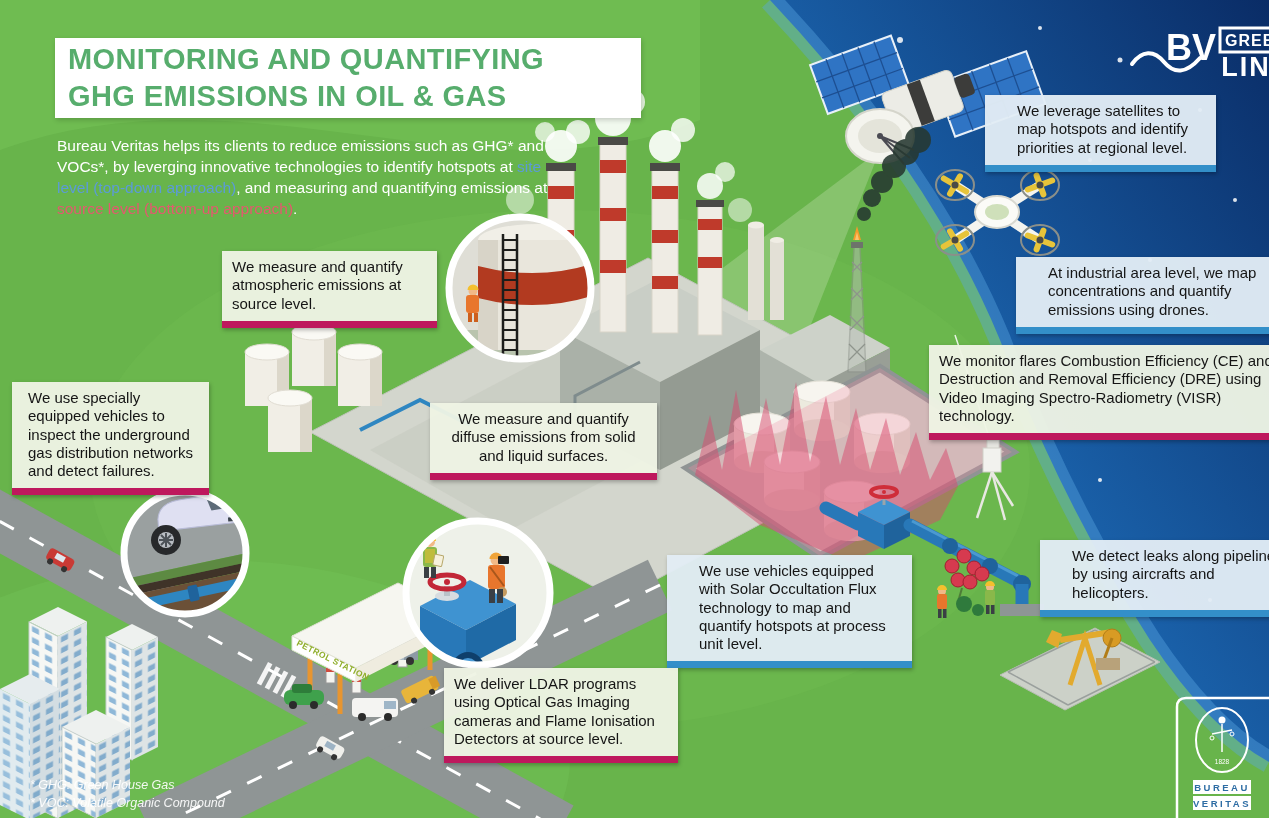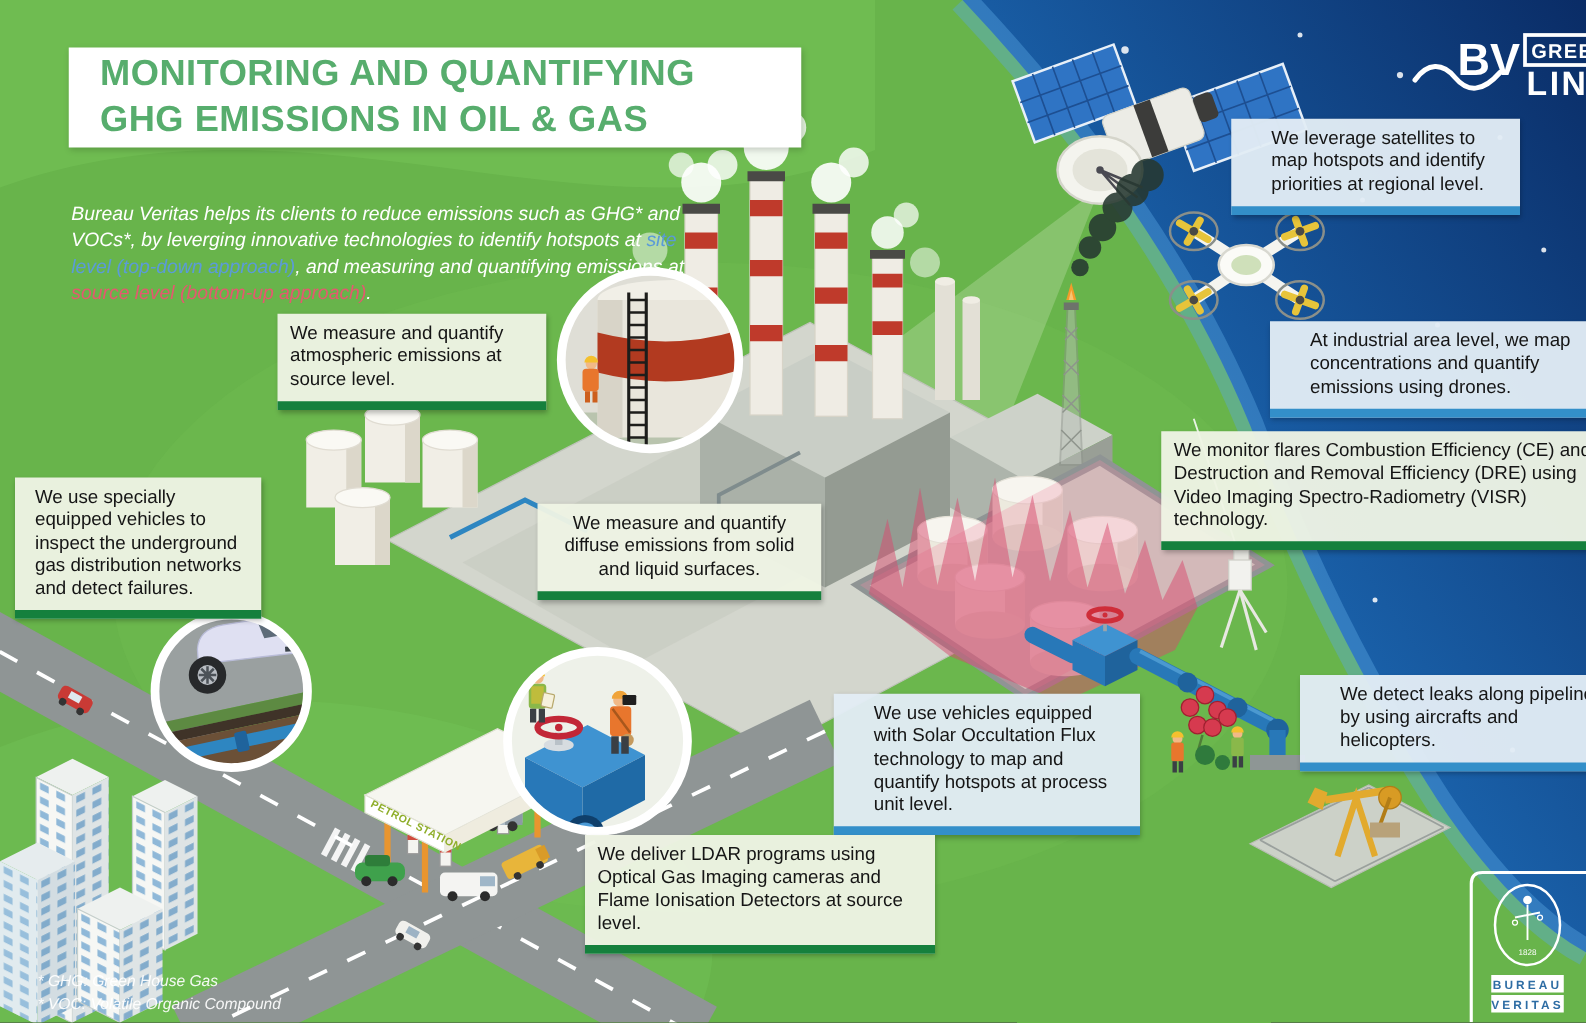--- a/index.html
+++ b/index.html
@@ -1,29 +1,29 @@
 <!DOCTYPE html>
 <html><head>
 <meta charset="utf-8">
 <style>
   html,body{margin:0;padding:0;background:#444;}
   #page{position:relative;width:1269px;height:818px;overflow:hidden;
         font-family:"Liberation Sans",sans-serif;background:#68b44b;}
   #scene{position:absolute;left:0;top:0;z-index:0;}
   .title-banner{position:absolute;left:55px;top:38px;width:586px;height:80px;background:#ffffff;
-        display:flex;flex-direction:column;justify-content:center;padding-left:25px;z-index:6;
+        display:flex;flex-direction:column;justify-content:center;padding-left:13px;z-index:6;
         box-shadow:1px 2px 5px rgba(0,0,0,.18);box-sizing:border-box;}
   .title-line{font-size:29px;font-weight:bold;letter-spacing:.4px;color:#57ad6d;line-height:1.26;}
-  .intro{position:absolute;left:57px;top:161px;width:500px;font-size:15.5px;font-style:italic;
+  .intro{position:absolute;left:57px;top:135px;width:500px;font-size:15.5px;
         color:#ffffff;line-height:1.36;z-index:6;}
   .intro .site{color:#5b9bd8;}
   .intro .source{color:#e4596f;}
   .callout{position:absolute;color:#151515;font-size:15px;line-height:1.22;padding:7px 10px 8px;
         box-shadow:1px 2px 4px rgba(0,0,0,.28);z-index:6;box-sizing:border-box;}
-  .callout.pink{background:rgba(238,244,228,.96);border-bottom:7px solid #15803d;}
+  .callout.pink{background:rgba(238,244,228,.96);border-bottom:7px solid #be185d;}
   .callout.blue{background:rgba(226,236,245,.96);border-bottom:7px solid #338fc9;padding-left:32px;}
   .footnotes{position:absolute;left:30px;top:777px;font-size:12.5px;font-style:italic;
         color:rgba(255,255,255,.92);line-height:1.4;z-index:6;}
   .logo{position:absolute;left:1128px;top:14px;z-index:7;}
   .emblem{position:absolute;left:1172px;top:694px;z-index:7;}
 </style>
 </head>
 <body>
 
 <div id="page">
@@ -547,21 +547,21 @@
 </div>
 
 <div class="callout blue" style="left:985px;top:95px;width:231px;"><span>We leverage satellites to map hotspots and identify priorities at regional level.</span></div>
 <div class="callout blue" style="left:1016px;top:257px;width:259px;"><span>At industrial area level, we map concentrations and quantify emissions using drones.</span></div>
 <div class="callout pink" style="left:929px;top:345px;width:372px;"><span>We monitor flares Combustion Efficiency (CE) and Destruction and Removal Efficiency (DRE) using Video Imaging Spectro-Radiometry (VISR) technology.</span></div>
 <div class="callout blue" style="left:1040px;top:540px;width:256px;"><span>We detect leaks along pipelines by using aircrafts and helicopters.</span></div>
 <div class="callout pink" style="left:222px;top:251px;width:215px;"><span>We measure and quantify atmospheric emissions at source level.</span></div>
 <div class="callout pink" style="left:12px;top:382px;width:197px;padding-left:16px;"><span>We use specially equipped vehicles to inspect the underground gas distribution networks and detect failures.</span></div>
 <div class="callout pink" style="left:430px;top:403px;width:227px;text-align:center;"><span>We measure and quantify diffuse emissions from solid and liquid surfaces.</span></div>
 <div class="callout blue" style="left:667px;top:555px;width:245px;"><span>We use vehicles equipped with Solar Occultation Flux technology to map and quantify hotspots at process unit level.</span></div>
-<div class="callout pink" style="left:468px;top:668px;width:280px;"><span>We deliver LDAR programs using Optical Gas Imaging cameras and Flame Ionisation Detectors at source level.</span></div>
+<div class="callout pink" style="left:444px;top:668px;width:234px;"><span>We deliver LDAR programs using Optical Gas Imaging cameras and Flame Ionisation Detectors at source level.</span></div>
 
 <div class="footnotes">
   <div>* GHG: Green House Gas</div>
   <div>* VOC: Volatile Organic Compound</div>
 </div>
 
 <div class="emblem">
   <svg width="97" height="124">
     <path d="M97,4 L14,4 Q5,4 5,13 L5,124" stroke="#ffffff" stroke-width="2.5" fill="none"></path>
     <ellipse cx="50" cy="46" rx="26" ry="32" stroke="#ffffff" stroke-width="2" fill="none"></ellipse>

